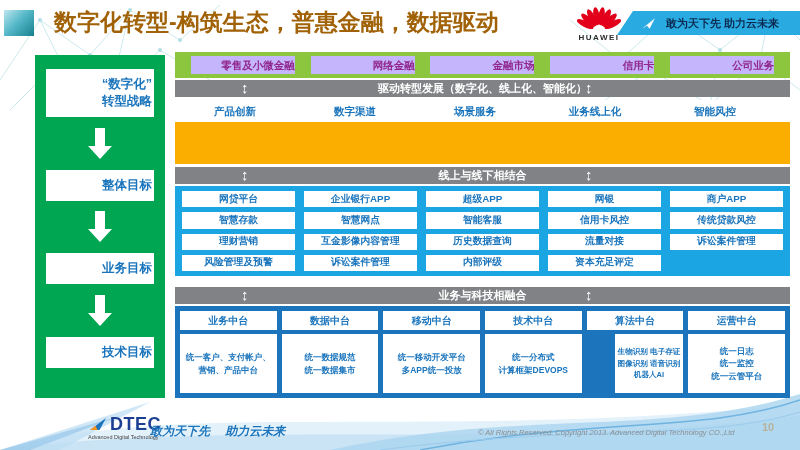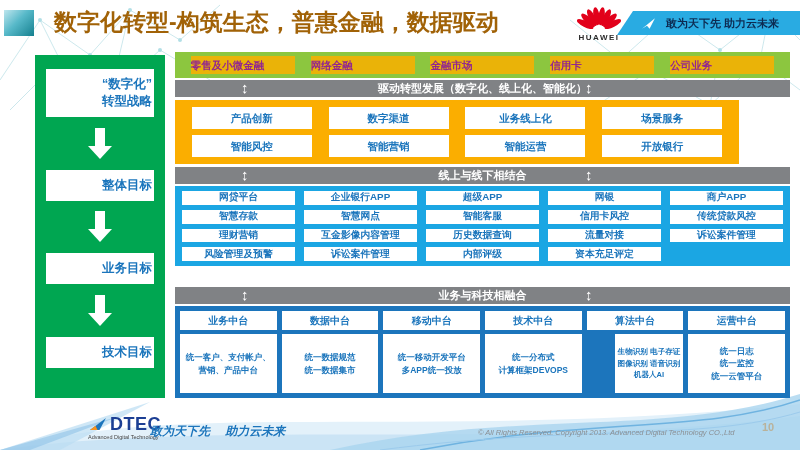--- a/index.html
+++ b/index.html
@@ -23,32 +23,32 @@
     display:flex;flex-direction:column;align-items:center;justify-content:space-between;
     padding:14px 0 30px 0;box-sizing:border-box;}
   .side-box{width:104px;background:#fff;color:#1B75BC;font-size:12.5px;font-weight:bold;
     text-align:right;padding:7px 2px;white-space:pre-line;line-height:1.35;}
   .block-arrow .stem{width:10px;height:18px;background:#fff;margin:0 auto;}
   .block-arrow .head{width:0;height:0;border-left:12px solid transparent;
     border-right:12px solid transparent;border-top:13px solid #fff;margin:0 auto;}
   
   .biz-row{left:175px;top:52px;width:615px;height:26px;background:#8CC63F;
     display:flex;align-items:center;justify-content:space-evenly;}
-  .biz-box{width:104px;height:18px;background:#eab308;color:#92278F;font-size:10.5px;
-    font-weight:bold;text-align:left;line-height:18px;}
+  .biz-box{width:104px;height:18px;background:#c4b5fd;color:#92278F;font-size:10.5px;
+    font-weight:bold;text-align:right;line-height:18px;}
   .gray-bar{left:175px;width:615px;height:17px;background:#808285;color:#fff;
     font-size:11px;font-weight:bold;display:flex;align-items:center;justify-content:center;}
   .updown{position:absolute;top:-3px;color:#fff;font-size:15px;font-weight:bold;line-height:22px;}
   .ud1{left:66px;} .ud2{left:410px;}
-  .yellow-sec{left:175px;top:100px;width:564px;height:64px;background:#FBAE00;
-    display:flex;flex-direction:column;justify-content:space-evenly;}
+  .yellow-sec{left:175px;top:100px;width:615px;height:64px;background:#FBAE00;
+    display:flex;flex-direction:row;justify-content:space-evenly;}
   .yellow-row{display:flex;justify-content:space-evenly;}
   .yellow-box{width:120px;height:22px;background:#fff;color:#1B75BC;font-size:10.5px;
     font-weight:bold;text-align:center;line-height:22px;}
-  .blue-sec{left:175px;top:186px;width:615px;height:80px;background:#1BA6E3;
+  .blue-sec{left:175px;top:186px;width:615px;height:90px;background:#1BA6E3;
     display:grid;grid-template-columns:repeat(5,1fr);gap:5px 9px;padding:5px 7px;box-sizing:border-box;}
   .blue-cell{background:#fff;color:#1B75BC;font-size:9.8px;font-weight:bold;
     display:flex;align-items:center;justify-content:center;text-align:center;}
   .dark-sec{left:175px;top:306px;width:615px;height:92px;background:#1C75BC;
     display:grid;grid-template-columns:repeat(6,1fr);gap:5px;padding:5px;box-sizing:border-box;}
   .plat-col{display:flex;flex-direction:column;gap:4px;}
   .plat-head{background:#fff;color:#1B75BC;font-weight:bold;font-size:10px;height:19px;
     line-height:19px;text-align:center;flex:none;}
   .plat-detail{background:#fff;color:#1B75BC;font-size:8.5px;font-weight:bold;flex:1;
     display:flex;align-items:center;justify-content:center;text-align:center;
@@ -166,22 +166,22 @@
 <div class="abs gray-bar" style="top:80px">
   <span class="updown ud1">↕</span>
   <span>驱动转型发展（数字化、线上化、智能化）</span>
   <span class="updown ud2">↕</span>
 </div>
 
 <div class="abs yellow-sec">
   <div class="yellow-row">
     <div class="yellow-box">产品创新</div>
     <div class="yellow-box">数字渠道</div>
+    <div class="yellow-box">场景服务</div>
     <div class="yellow-box">业务线上化</div>
-    <div class="yellow-box">场景服务</div>
   </div>
   <div class="yellow-row">
     <div class="yellow-box">智能风控</div>
     <div class="yellow-box">智能营销</div>
     <div class="yellow-box">智能运营</div>
     <div class="yellow-box">开放银行</div>
   </div>
 </div>
 
 <div class="abs gray-bar" style="top:167px">

